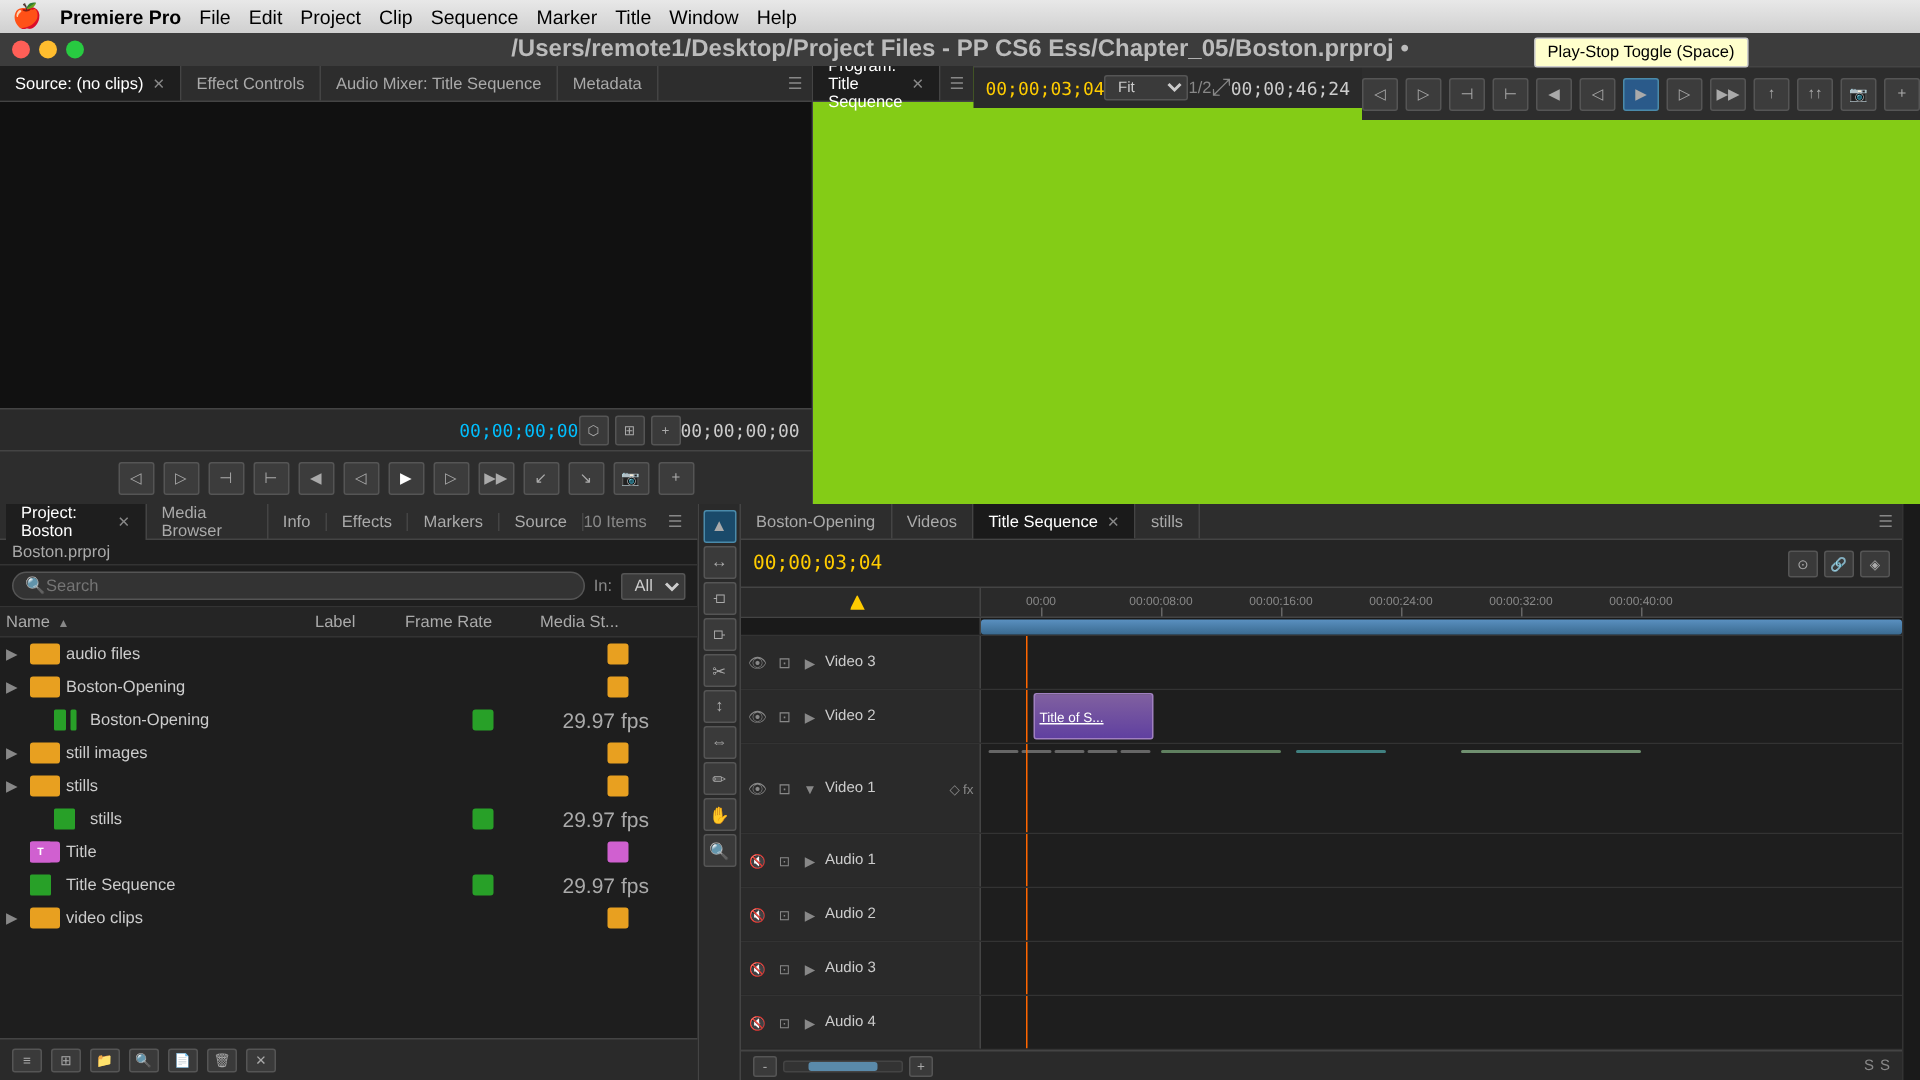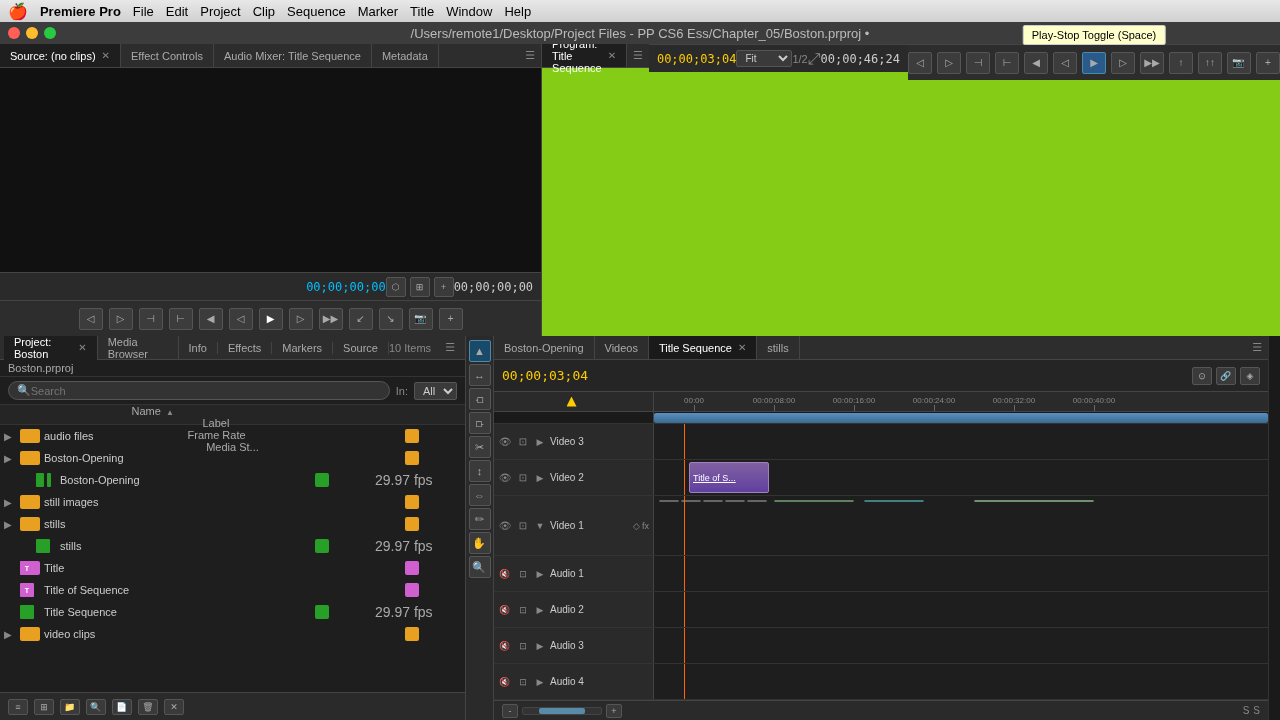--- a/index.html
+++ b/index.html
@@ -26,23 +26,24 @@
     }
     .menu-bar .apple { font-size: 16px; }
     .menu-bar .app-name { font-weight: bold; }
     .menu-bar .menu-item { cursor: pointer; }
     .title-bar {
       height: 22px;
       background: #3c3c3c;
       display: flex;
       align-items: center;
       justify-content: center;
-      font-size: 13px;
+      font-size: 16px;
       color: #bbb;
       position: relative;
+      font-weight: bold;
     }
     .window-controls {
       position: absolute;
       left: 8px;
       display: flex;
       gap: 6px;
     }
     .wc { width: 12px; height: 12px; border-radius: 50%; cursor: pointer; }
     .wc-close { background: #ff5f57; }
     .wc-min { background: #ffbd2e; }
@@ -298,21 +299,20 @@
       padding: 1px 4px;
       color: #ccc;
       font-size: 11px;
     }
     .project-list-header {
       display: flex;
       background: #252525;
       border-bottom: 1px solid #333;
       height: 20px;
       align-items: center;
-      flex-direction: column;
     }
     .col-name { width: 210px; padding-left: 4px; color: #aaa; font-size: 11px; cursor: pointer; }
     .col-label { width: 60px; color: #aaa; font-size: 11px; }
     .col-framerate { width: 90px; color: #aaa; font-size: 11px; }
     .col-media { flex: 1; color: #aaa; font-size: 11px; }
     .sort-arrow { font-size: 8px; color: #888; margin-left: 2px; }
 
     .project-list {
       flex: 1;
       overflow-y: auto;
@@ -794,28 +794,20 @@
 
         <div class="list-item">
           <span class="expand-arrow"></span>
           <div class="item-icon title-icon">
             <div style="width:14px;height:14px;background:#d060d0;border-radius:1px;display:flex;align-items:center;justify-content:center;font-size:7px;color:#fff;font-weight:bold;">T</div>
           </div>
           <span class="item-name">Title</span>
           <div class="item-label-color" style="background:#d060d0;"></div>
         </div>
 
-        <div class="list-item">
-          <span class="expand-arrow"></span>
-          <div class="item-icon">
-            <div style="width:14px;height:14px;background:#d060d0;border-radius:1px;display:flex;align-items:center;justify-content:center;font-size:7px;color:#fff;font-weight:bold;">T</div>
-          </div>
-          <span class="item-name">Title of Sequence</span>
-          <div class="item-label-color" style="background:#d060d0;"></div>
-        </div>
 
         <div class="list-item">
           <span class="expand-arrow"></span>
           <div class="item-icon">
             <div style="width:14px;height:14px;background:#28a028;border-radius:1px;"></div>
           </div>
           <span class="item-name">Title Sequence</span>
           <div class="item-label-color" style="background:#28a028;"></div>
           <span class="item-framerate">29.97 fps</span>
         </div>

